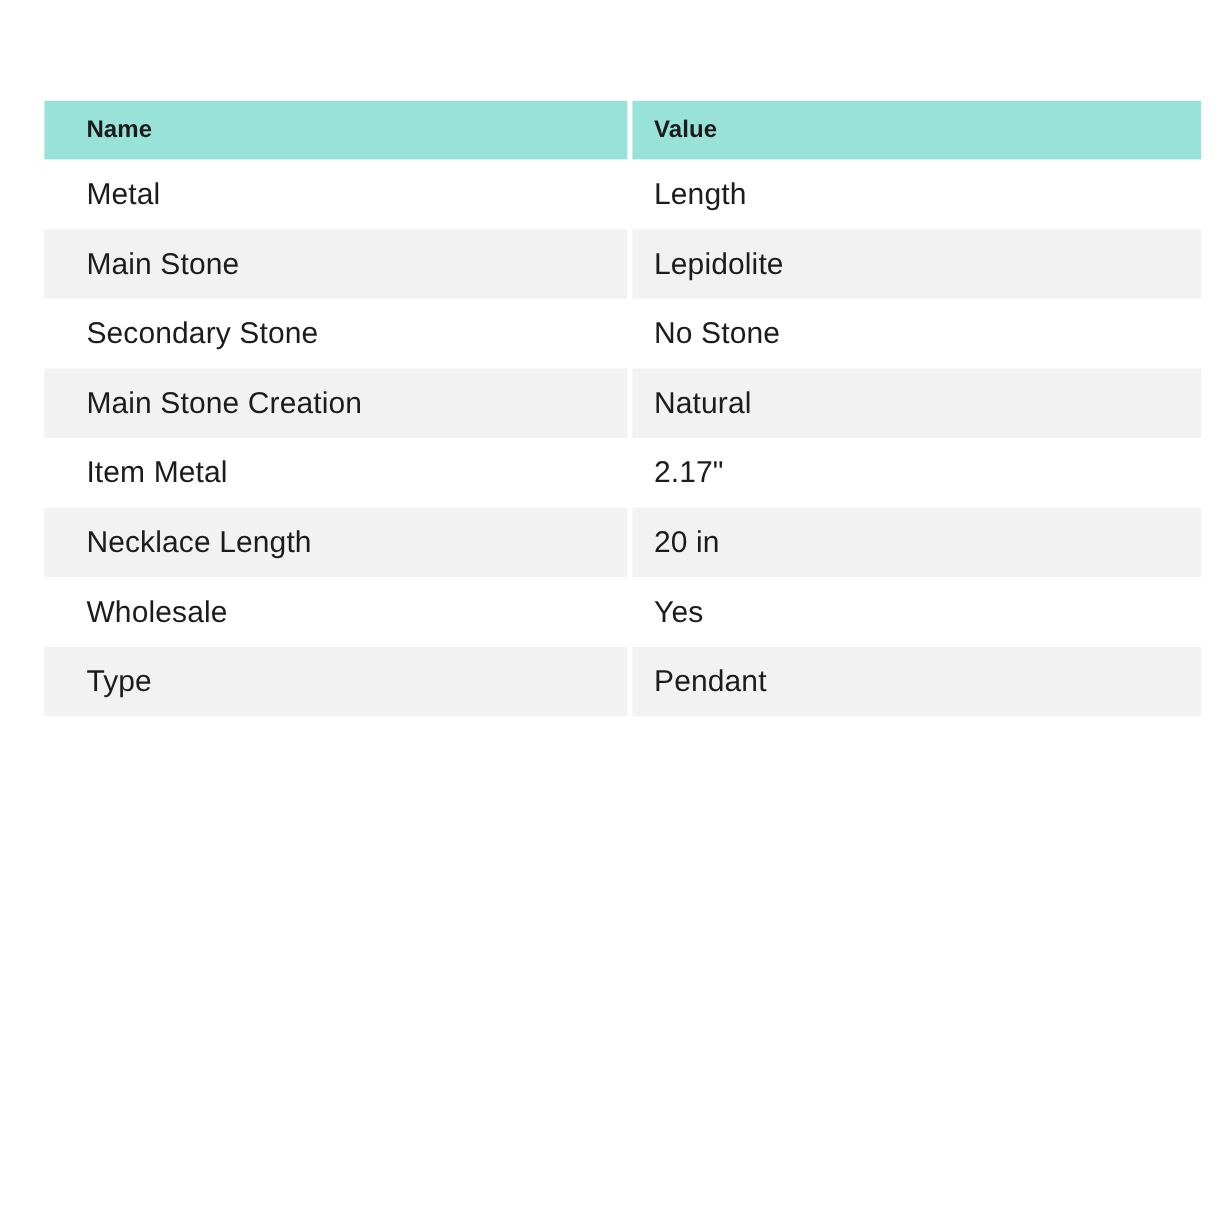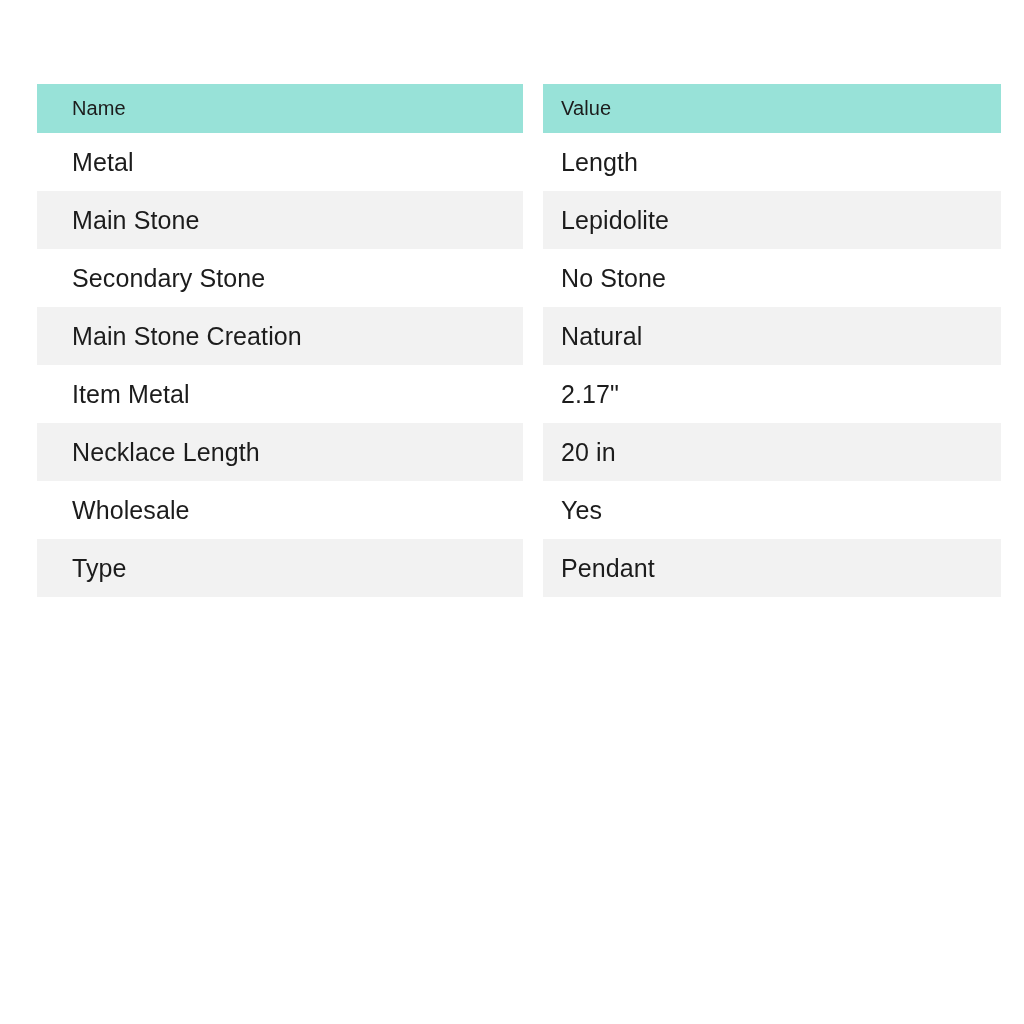--- a/index.html
+++ b/index.html
@@ -25,24 +25,24 @@
   .row.header{height:49px;}
   .cell{
     display:flex;
     align-items:center;
     box-sizing:border-box;
     font-size:25px;
     letter-spacing:0.1px;
   }
   .name-col{width:486px;padding-left:35px;}
   .col-gap{width:4px;background:#ffffff;flex:0 0 4px;}
-  .value-col{flex:1;padding-left:18px;margin-left:16px;}
+  .value-col{flex:1;padding-left:18px;}
   .row.header .cell{
     background:var(--header-bg);
-    font-weight:normal;
+    font-weight:bold;
     font-size:20px;
   }
   #rows .row:nth-child(even) .cell{
     background:var(--alt-row-bg);
   }
   #rows .row:nth-child(odd) .cell{
     background:#ffffff;
   }
 </style>
 </head>

